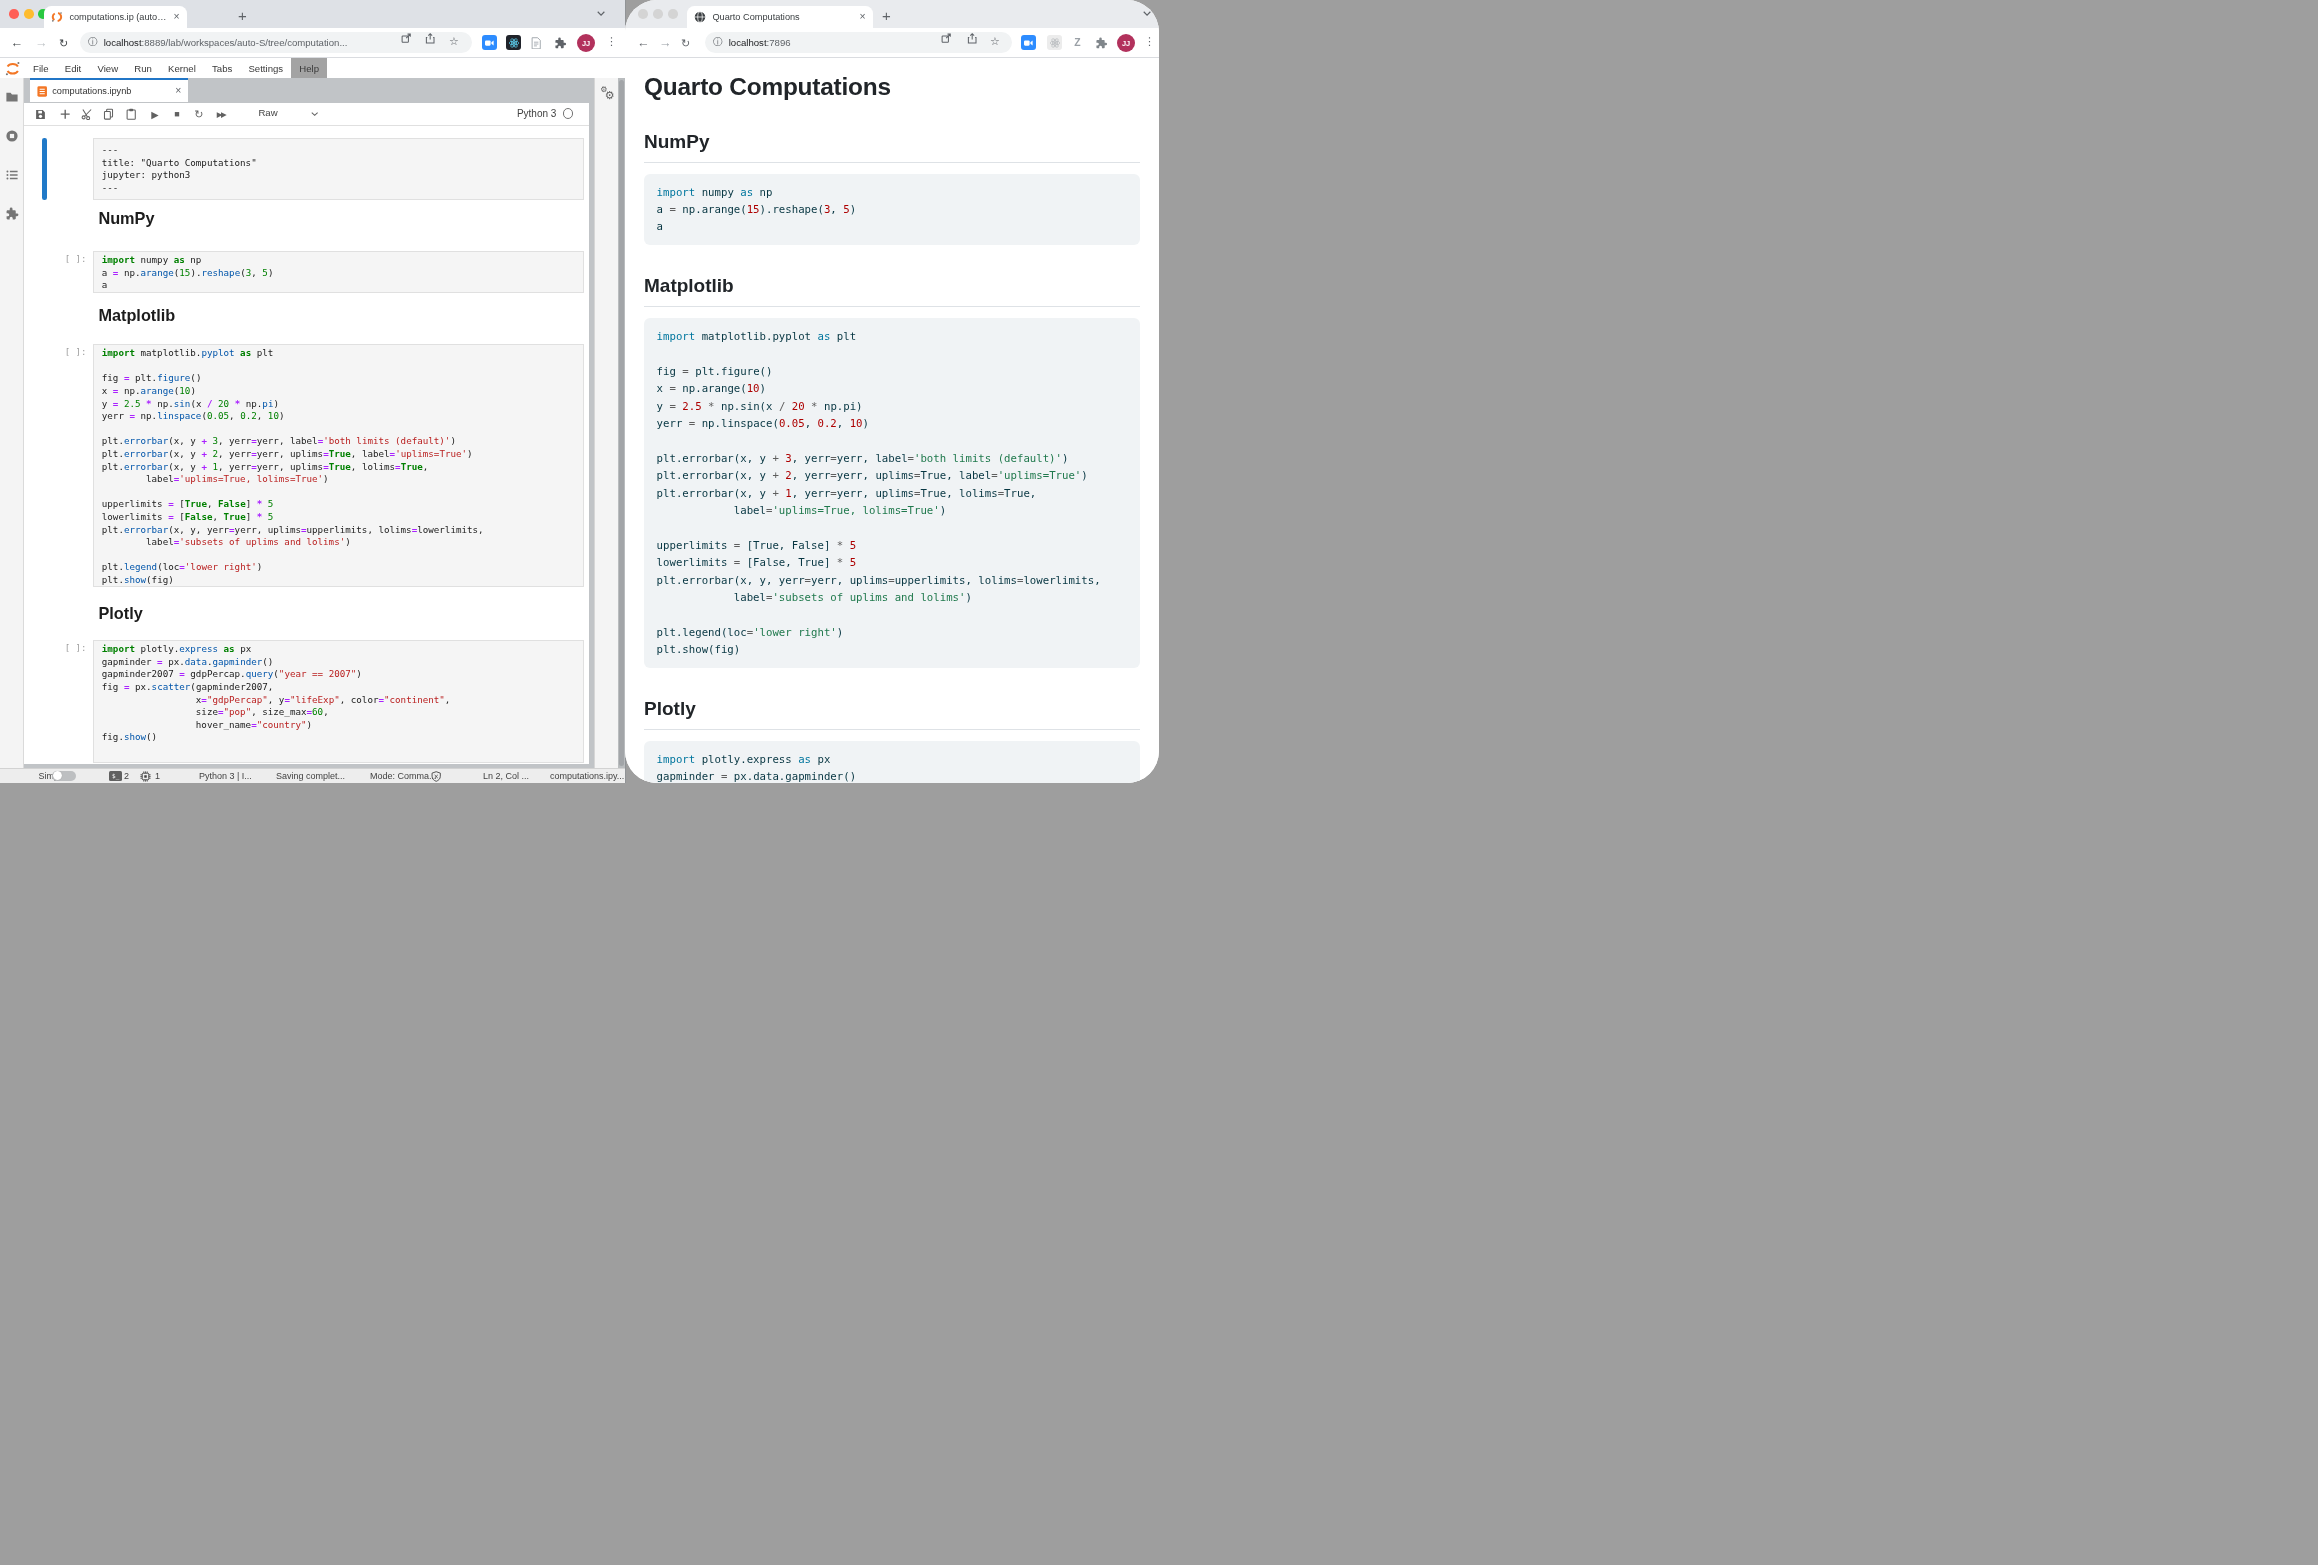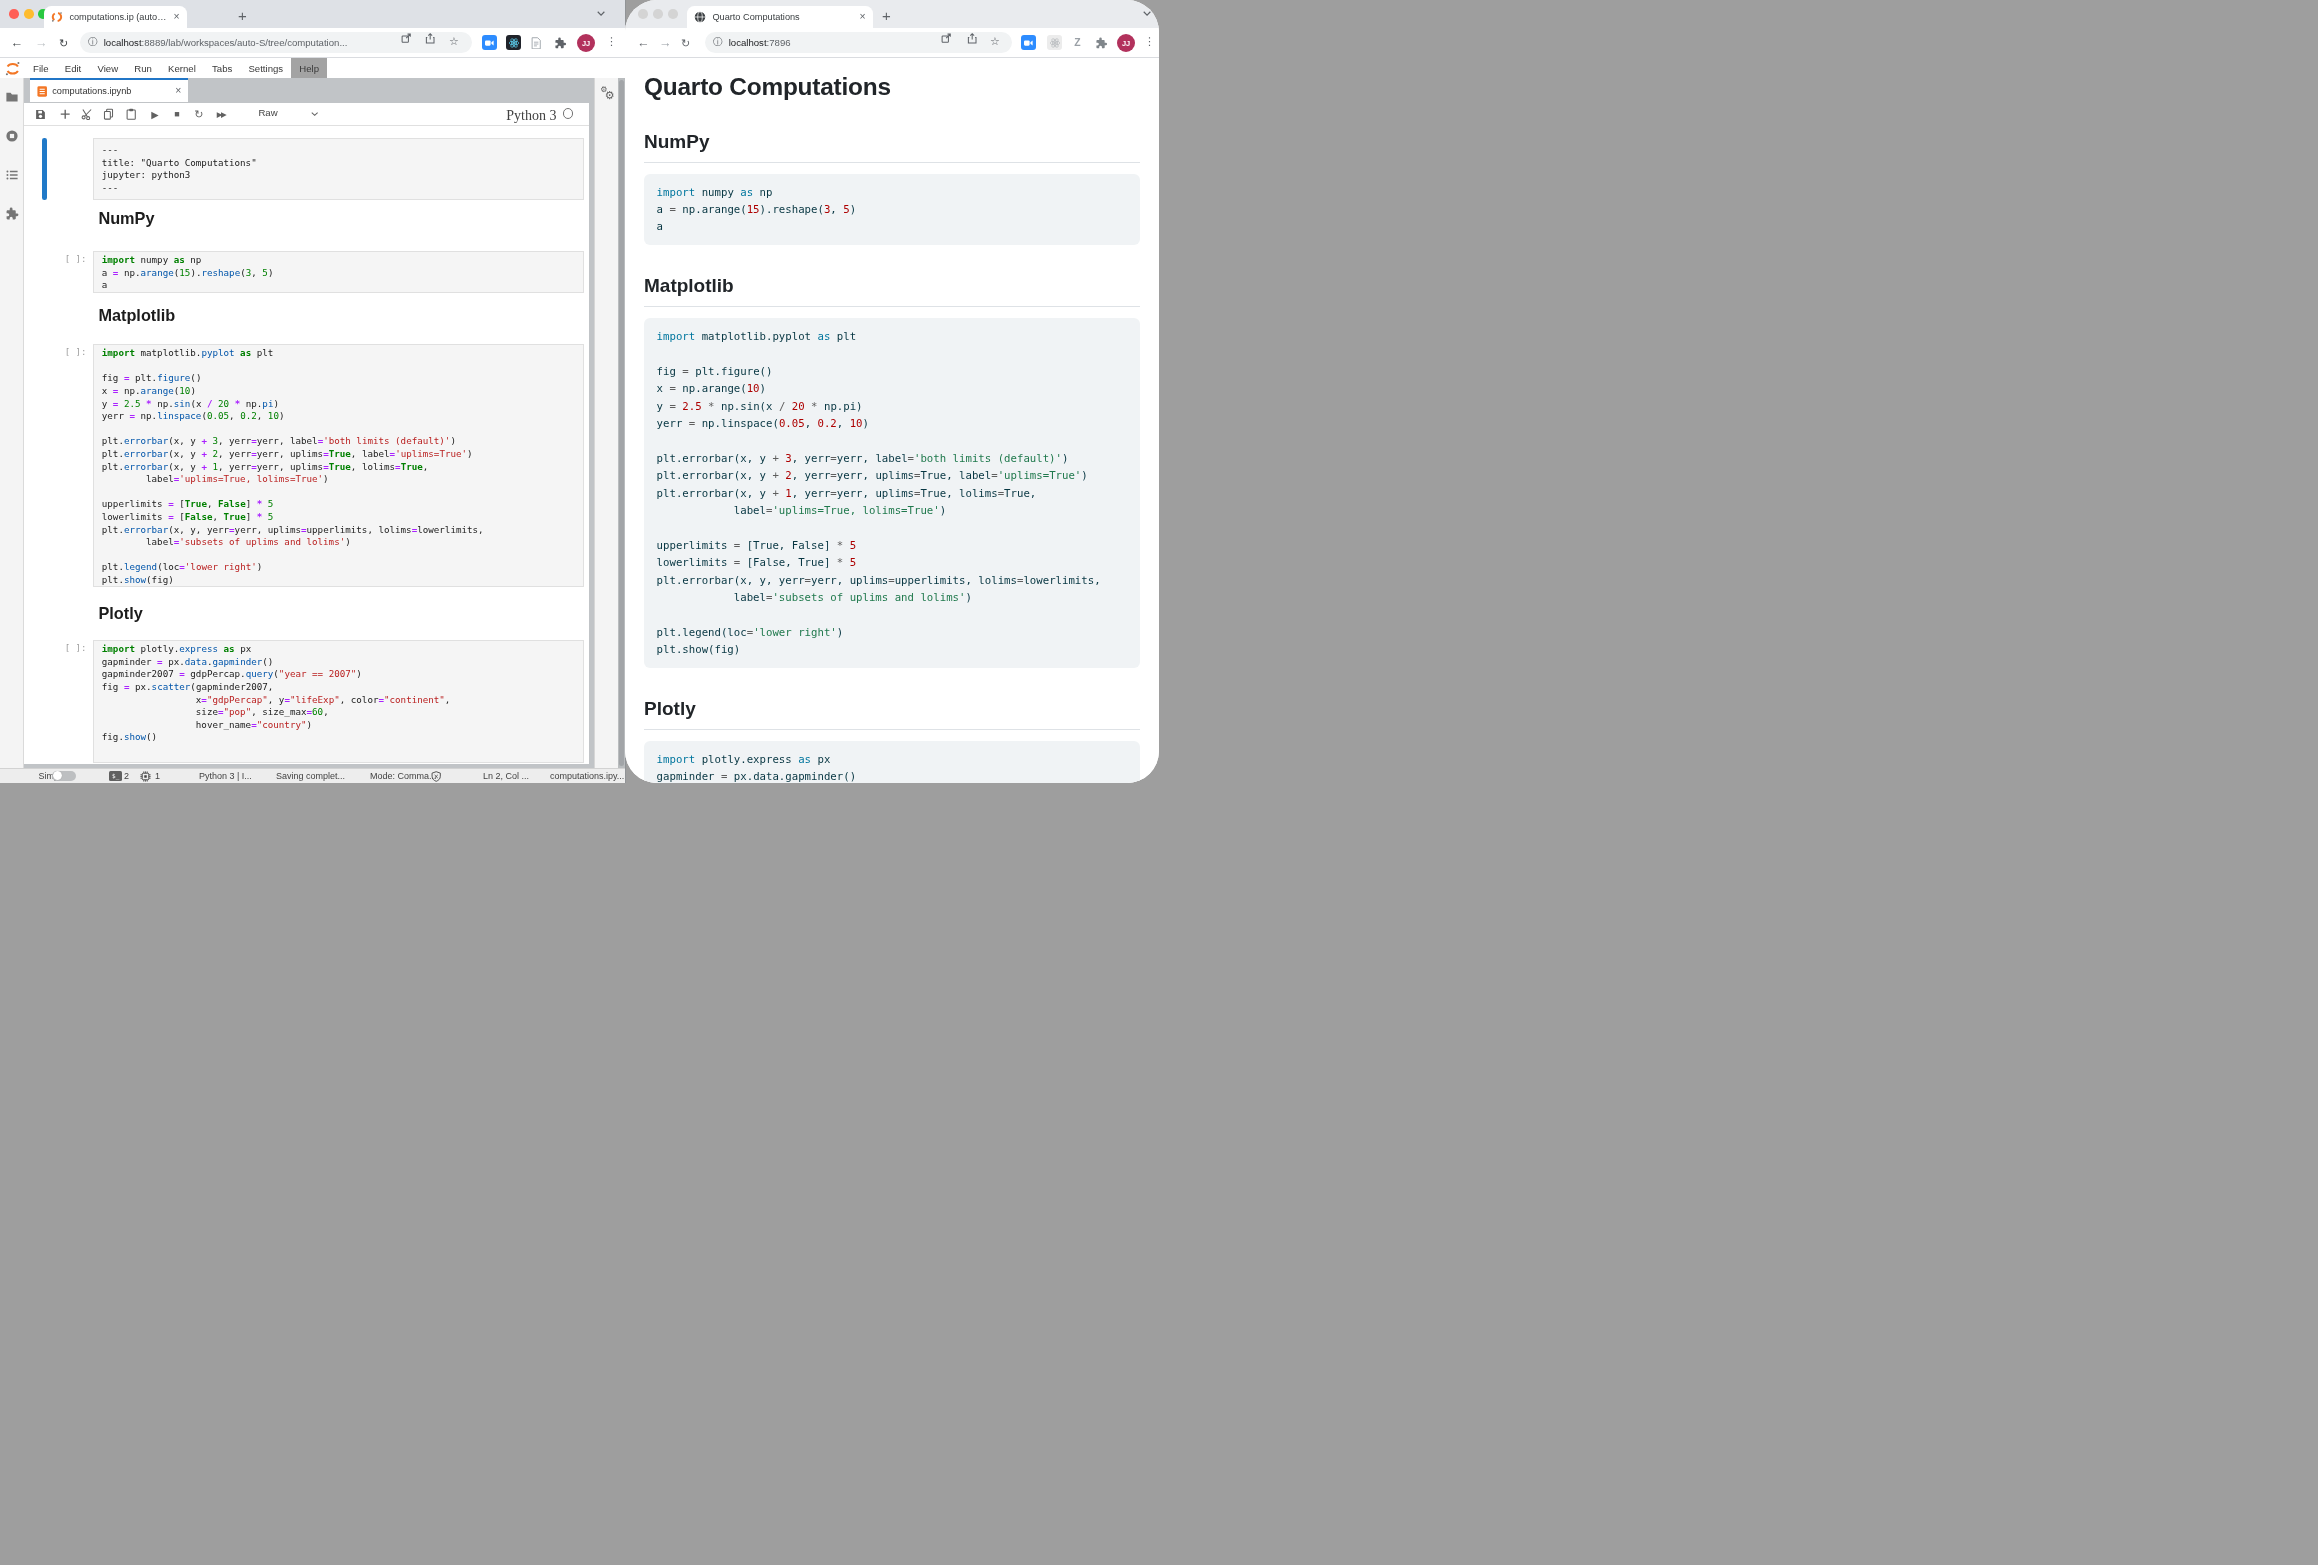--- a/index.html
+++ b/index.html
@@ -48,21 +48,21 @@
   .actic { position:absolute; left:5.2px; width:14px; height:14px; }
   .ntab { position:absolute; left:30px; top:78px; width:158px; height:24.4px; background:#fff;
     border-top:2.2px solid #2176c7; display:flex; align-items:center; padding:0 6.7px; }
   .ntab .nttl { font-size:9.2px; color:#333; flex:1; margin-left:5.2px; white-space:nowrap; }
   .ntoolbar { position:absolute; left:24.4px; top:103px; width:565px; height:23px; background:#fff;
     border-bottom:0.7px solid #e0e0e0; }
   .tbi { position:absolute; top:3.7px; width:15px; height:15px; display:flex; align-items:center;
     justify-content:center; color:#616161; }
   .rawsel { position:absolute; left:234px; top:4.4px; font-size:9.6px; color:#424242; }
   .selchev { position:absolute; left:287px; top:9px; }
-  .kname { position:absolute; right:33px; top:5.2px; font-size:14px; color:#424242;font-family:Liberation Serif, serif; }
+  .kname { position:absolute; right:33px; top:5.2px; font-size:10px; color:#424242; }
   .kcircle { position:absolute; right:16.3px; top:5.2px; width:10.4px; height:10.4px; border-radius:50%;
     border:1.1px solid #757575; background:#fff; }
   .ncontent { position:absolute; left:24.4px; top:126px; width:565px; height:638px; background:#fff; }
   .rstrip { position:absolute; left:594px; top:78px; bottom:15.5px; width:24.4px; background:#f4f4f4;
     border-left:0.7px solid #d6d6d6; }
   .gears { position:absolute; left:3.7px; top:9px; color:#616161; }
   .wsb { position:absolute; left:618px; top:78px; bottom:15.5px; width:6.7px; background:#b9bcbe; }
   .wsb .thumb { position:absolute; left:0.7px; right:0.7px; top:1.5px; bottom:1.5px; background:#a2a5a8;
     border-radius:3px; }
 

